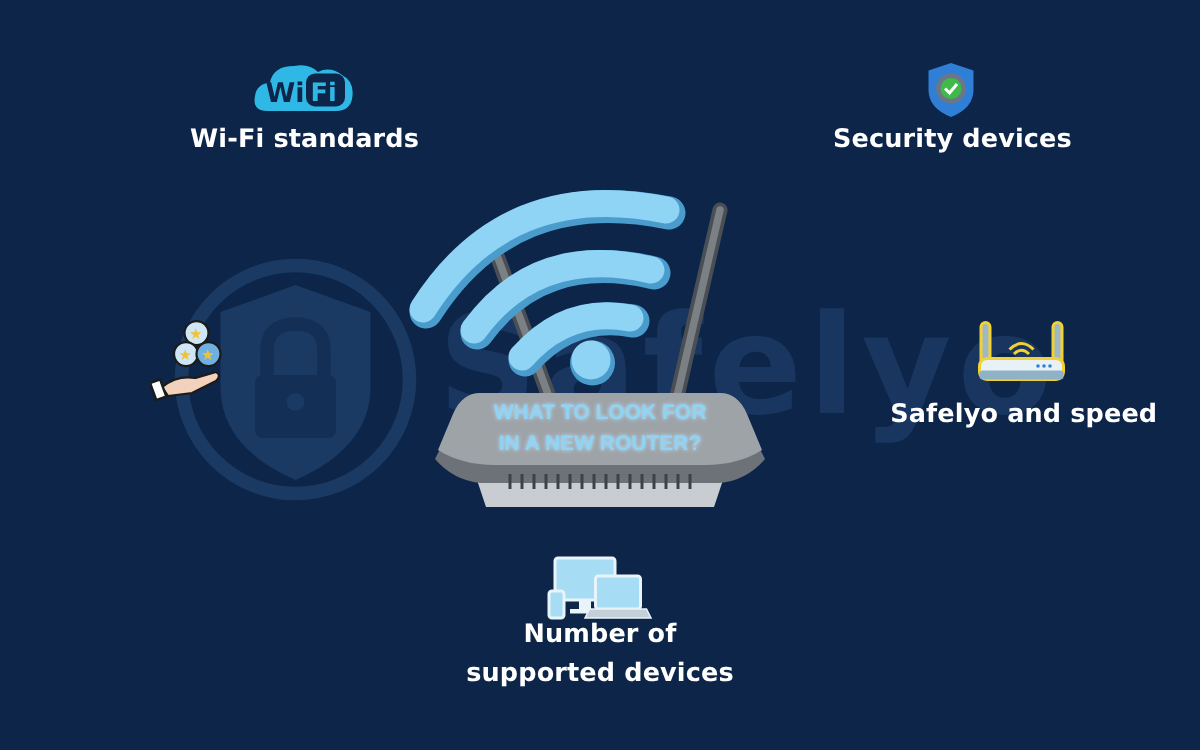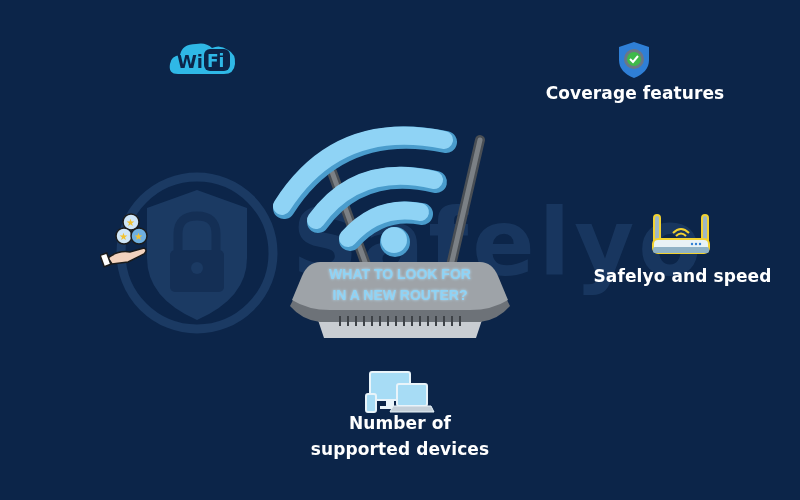--- a/index.html
+++ b/index.html
@@ -42,28 +42,29 @@
     <circle cx="85" cy="100" r="6" fill="#1b3a63"></circle>
   </svg>
   <div class="watermark-text">Safelyo</div>
 
   <svg class="icon" style="left:168px;top:40px" width="70" height="38" viewBox="0 0 70 38">
     <path d="M10 34 Q0 34 2 24 Q3 16 12 15 Q14 4 28 4 Q38 2 44 8 Q52 4 60 10 Q68 14 67 24 Q66 34 56 34 Z" fill="#2fb8e6"></path>
     <text x="9" y="28" font-family="DejaVu Sans, sans-serif" font-weight="bold" font-size="18" fill="#0c2549">Wi</text>
     <rect x="36" y="9" width="26" height="22" rx="6" fill="#0c2549"></rect>
     <text x="39" y="27" font-family="DejaVu Sans, sans-serif" font-weight="bold" font-size="17" fill="#2fb8e6">Fi</text>
   </svg>
+  <div class="label" style="left:118px;top:83px;width:170px">Wi-Fi standards</div>
 
   <svg class="icon" style="left:616px;top:40px" width="36" height="40" viewBox="0 0 36 40">
     <path d="M18 2 L33 7 L33 20 Q33 32 18 38 Q3 32 3 20 L3 7 Z" fill="#2f7fd6"></path>
     <circle cx="18" cy="19" r="10" fill="#6b7786"></circle>
     <circle cx="18" cy="19" r="7" fill="#3fb94a"></circle>
     <path d="M14 19 L17 22 L22 16" fill="none" stroke="#ffffff" stroke-width="2"></path>
   </svg>
-  <div class="label" style="left:545px;top:83px;width:180px">Coverage features</div>
+  <div class="label" style="left:545px;top:83px;width:180px">Security devices</div>
 
   <svg class="icon" style="left:100px;top:212px" width="52" height="56" viewBox="0 0 52 56">
     <circle cx="31" cy="10" r="8" fill="#cfe6f7" stroke="#1b1b1b" stroke-width="1.5"></circle>
     <circle cx="24" cy="24" r="8" fill="#cfe6f7" stroke="#1b1b1b" stroke-width="1.5"></circle>
     <circle cx="39" cy="24" r="8" fill="#6fb0e0" stroke="#1b1b1b" stroke-width="1.5"></circle>
     <text x="26" y="14" font-size="10" fill="#f2c230">★</text>
     <text x="19" y="28" font-size="10" fill="#f2c230">★</text>
     <text x="34" y="28" font-size="10" fill="#f2c230">★</text>
     <path d="M8 46 Q18 38 30 40 L44 36 Q48 38 44 42 L28 50 L12 52 Z" fill="#f3d2bd" stroke="#1b1b1b" stroke-width="1.5"></path>
     <rect x="2" y="42" width="7" height="12" fill="#ffffff" stroke="#1b1b1b" stroke-width="1.5" transform="rotate(-20 5 48)"></rect>

